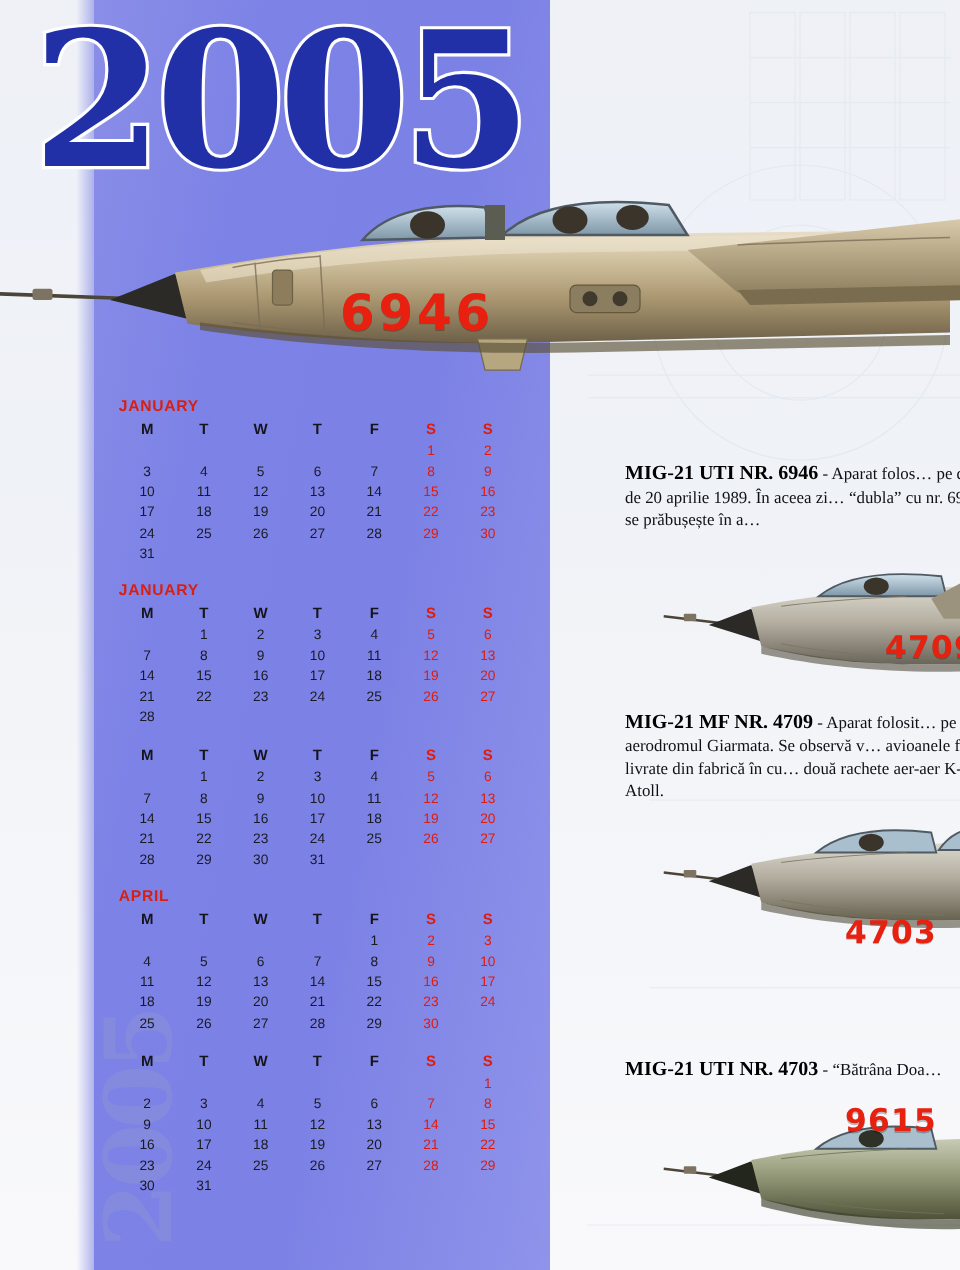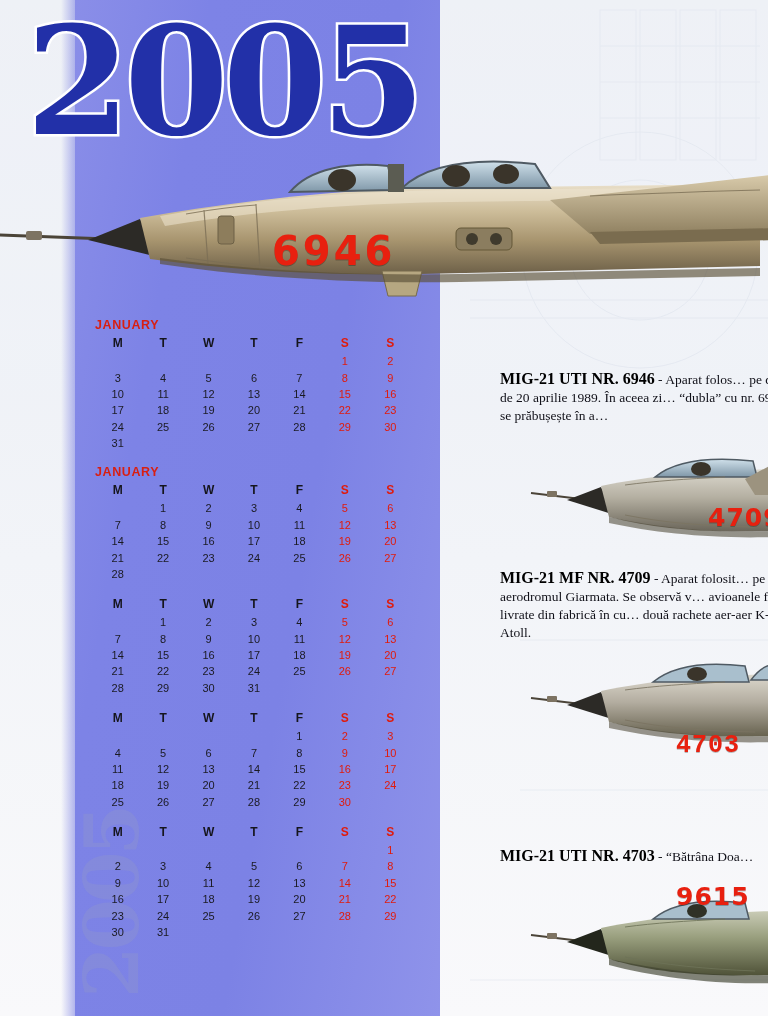--- a/index.html
+++ b/index.html
@@ -162,21 +162,21 @@
     font-family: "DejaVu Sans", sans-serif;
     font-weight: bold;
     color: #e8200f;
     letter-spacing: 1px;
     z-index: 26;
     text-shadow: 0 1px 0 rgba(0,0,0,0.25);
     user-select: none;
   }
   #tailnum-main { left: 272px; top: 228px; font-size: 40px; letter-spacing: 3px; }
   #tailnum-2 { left: 676px; top: 503px; font-size: 25px; margin-left: 32px; }
-  #tailnum-3 { left: 676px; top: 731px; font-size: 25px; font-family: Liberation Mono, monospace; }
+  #tailnum-3 { left: 676px; top: 731px; font-size: 25px; }
   #tailnum-4 { left: 676px; top: 882px; font-size: 25px; }
 </style>
 </head>
 <body>
 
 <div id="page">
 
   <svg class="blueprint" width="768" height="1016" viewBox="0 0 768 1016" preserveAspectRatio="none">
     <defs>
       <linearGradient id="bgwash" x1="0" y1="0" x2="0" y2="1">
@@ -550,20 +550,21 @@
             <td>31</td>
             <td></td>
             <td class="we"></td>
             <td class="we"></td>
           </tr>
         </tbody>
       </table>
     </div>
 
     <div class="month">
+      <div class="month-name">APRIL</div>
       <table class="cal">
         <thead>
           <tr>
             <th>M</th>
             <th>T</th>
             <th>W</th>
             <th>T</th>
             <th>F</th>
             <th class="we">S</th>
             <th class="we">S</th>

